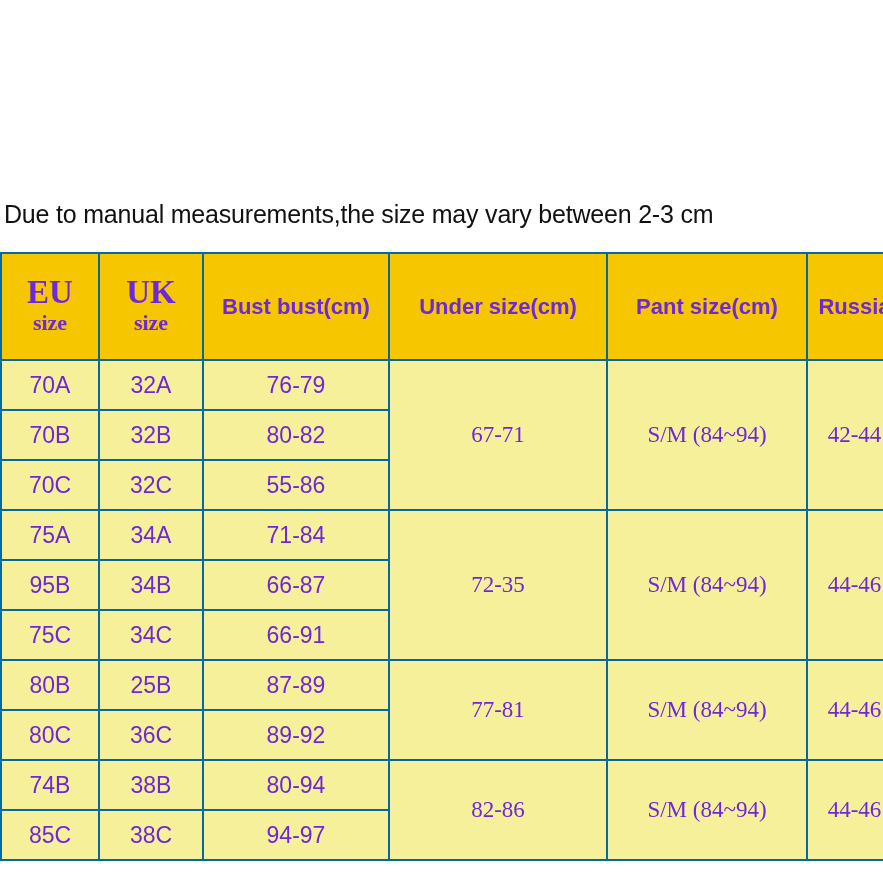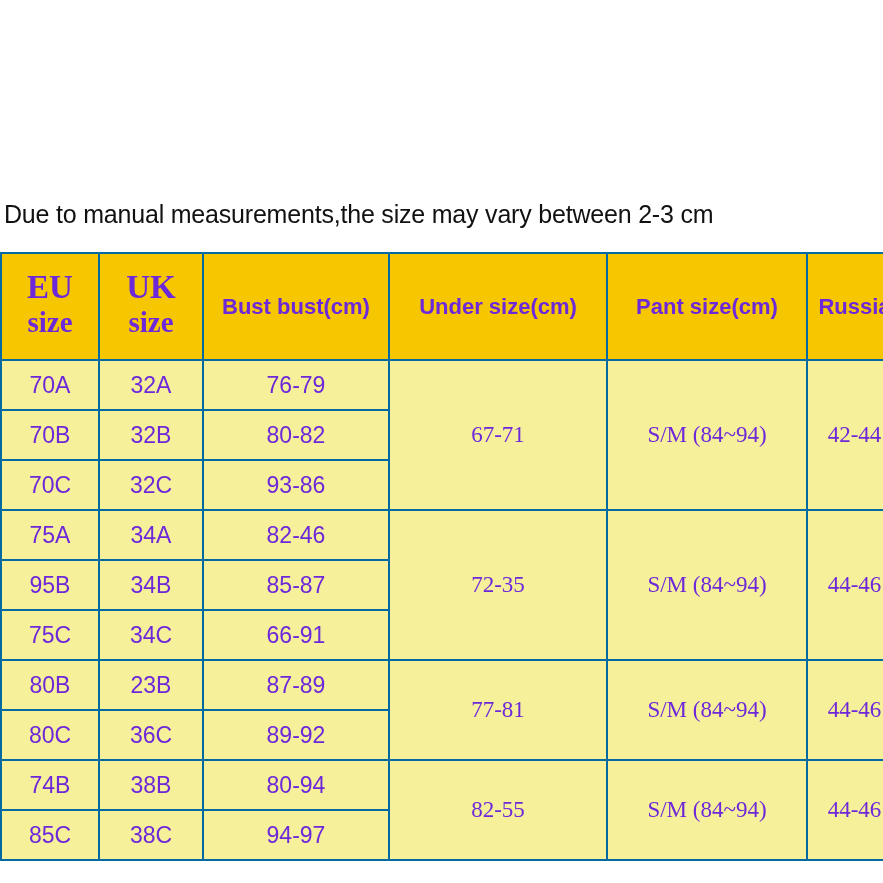--- a/index.html
+++ b/index.html
@@ -63,21 +63,21 @@
     font-family: "Liberation Serif", serif;
   }
   th.head-eu .big, th.head-uk .big {
     display: block;
     font-size: 33px;
     font-weight: bold;
     line-height: 1.0;
   }
   th.head-eu .small, th.head-uk .small {
     display: block;
-    font-size: 29px;
+    font-size: 22px;
     font-weight: bold;
     line-height: 1.3;
   }
   col.c-eu { width: 98px; }
   col.c-uk { width: 104px; }
   col.c-bust { width: 186px; }
   col.c-under { width: 218px; }
   col.c-pant { width: 200px; }
   col.c-rus { width: 95px; }
 
@@ -127,58 +127,58 @@
             <td class="cell merged" rowspan="3">42-44</td>
           </tr>
           <tr>
             <td class="cell">70B</td>
             <td class="cell">32B</td>
             <td class="cell">80-82</td>
           </tr>
           <tr>
             <td class="cell">70C</td>
             <td class="cell">32C</td>
-            <td class="cell">93-86</td>
+            <td class="cell">55-86</td>
           </tr>
           <tr>
             <td class="cell">75A</td>
             <td class="cell">34A</td>
-            <td class="cell">82-46</td>
+            <td class="cell">71-84</td>
             <td class="cell merged" rowspan="3">72-35</td>
             <td class="cell merged" rowspan="3">S/M (84~94)</td>
             <td class="cell merged" rowspan="3">44-46</td>
           </tr>
           <tr>
             <td class="cell">95B</td>
             <td class="cell">34B</td>
-            <td class="cell">85-87</td>
+            <td class="cell">66-87</td>
           </tr>
           <tr>
             <td class="cell">75C</td>
             <td class="cell">34C</td>
             <td class="cell">66-91</td>
           </tr>
           <tr>
             <td class="cell">80B</td>
-            <td class="cell">23B</td>
+            <td class="cell">25B</td>
             <td class="cell">87-89</td>
             <td class="cell merged" rowspan="2">77-81</td>
             <td class="cell merged" rowspan="2">S/M (84~94)</td>
             <td class="cell merged" rowspan="2">44-46</td>
           </tr>
           <tr>
             <td class="cell">80C</td>
             <td class="cell">36C</td>
             <td class="cell">89-92</td>
           </tr>
           <tr>
             <td class="cell">74B</td>
             <td class="cell">38B</td>
             <td class="cell">80-94</td>
-            <td class="cell merged" rowspan="2">82-55</td>
+            <td class="cell merged" rowspan="2">82-86</td>
             <td class="cell merged" rowspan="2">S/M (84~94)</td>
             <td class="cell merged" rowspan="2">44-46</td>
           </tr>
           <tr>
             <td class="cell">85C</td>
             <td class="cell">38C</td>
             <td class="cell">94-97</td>
           </tr>
         </tbody>
     </table>

